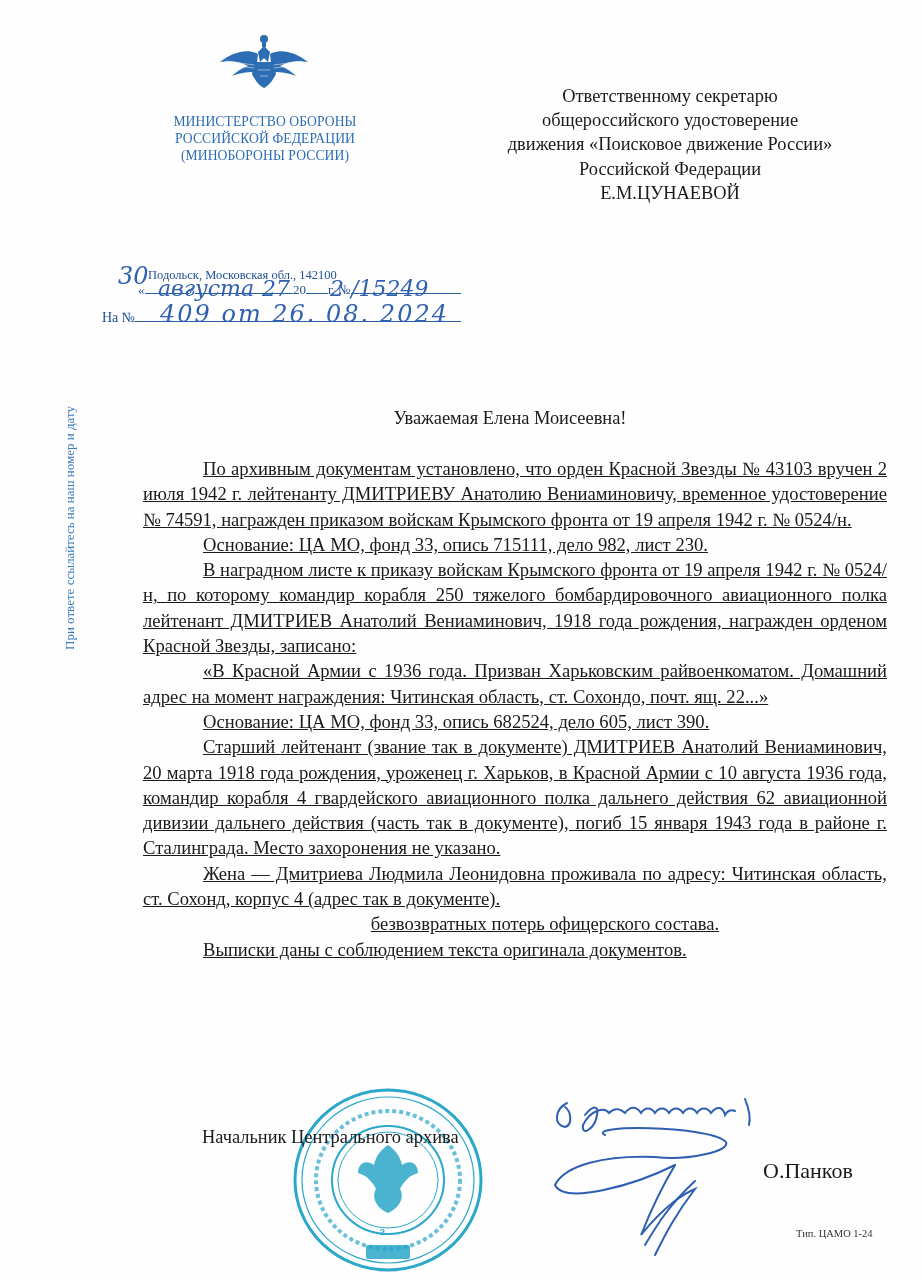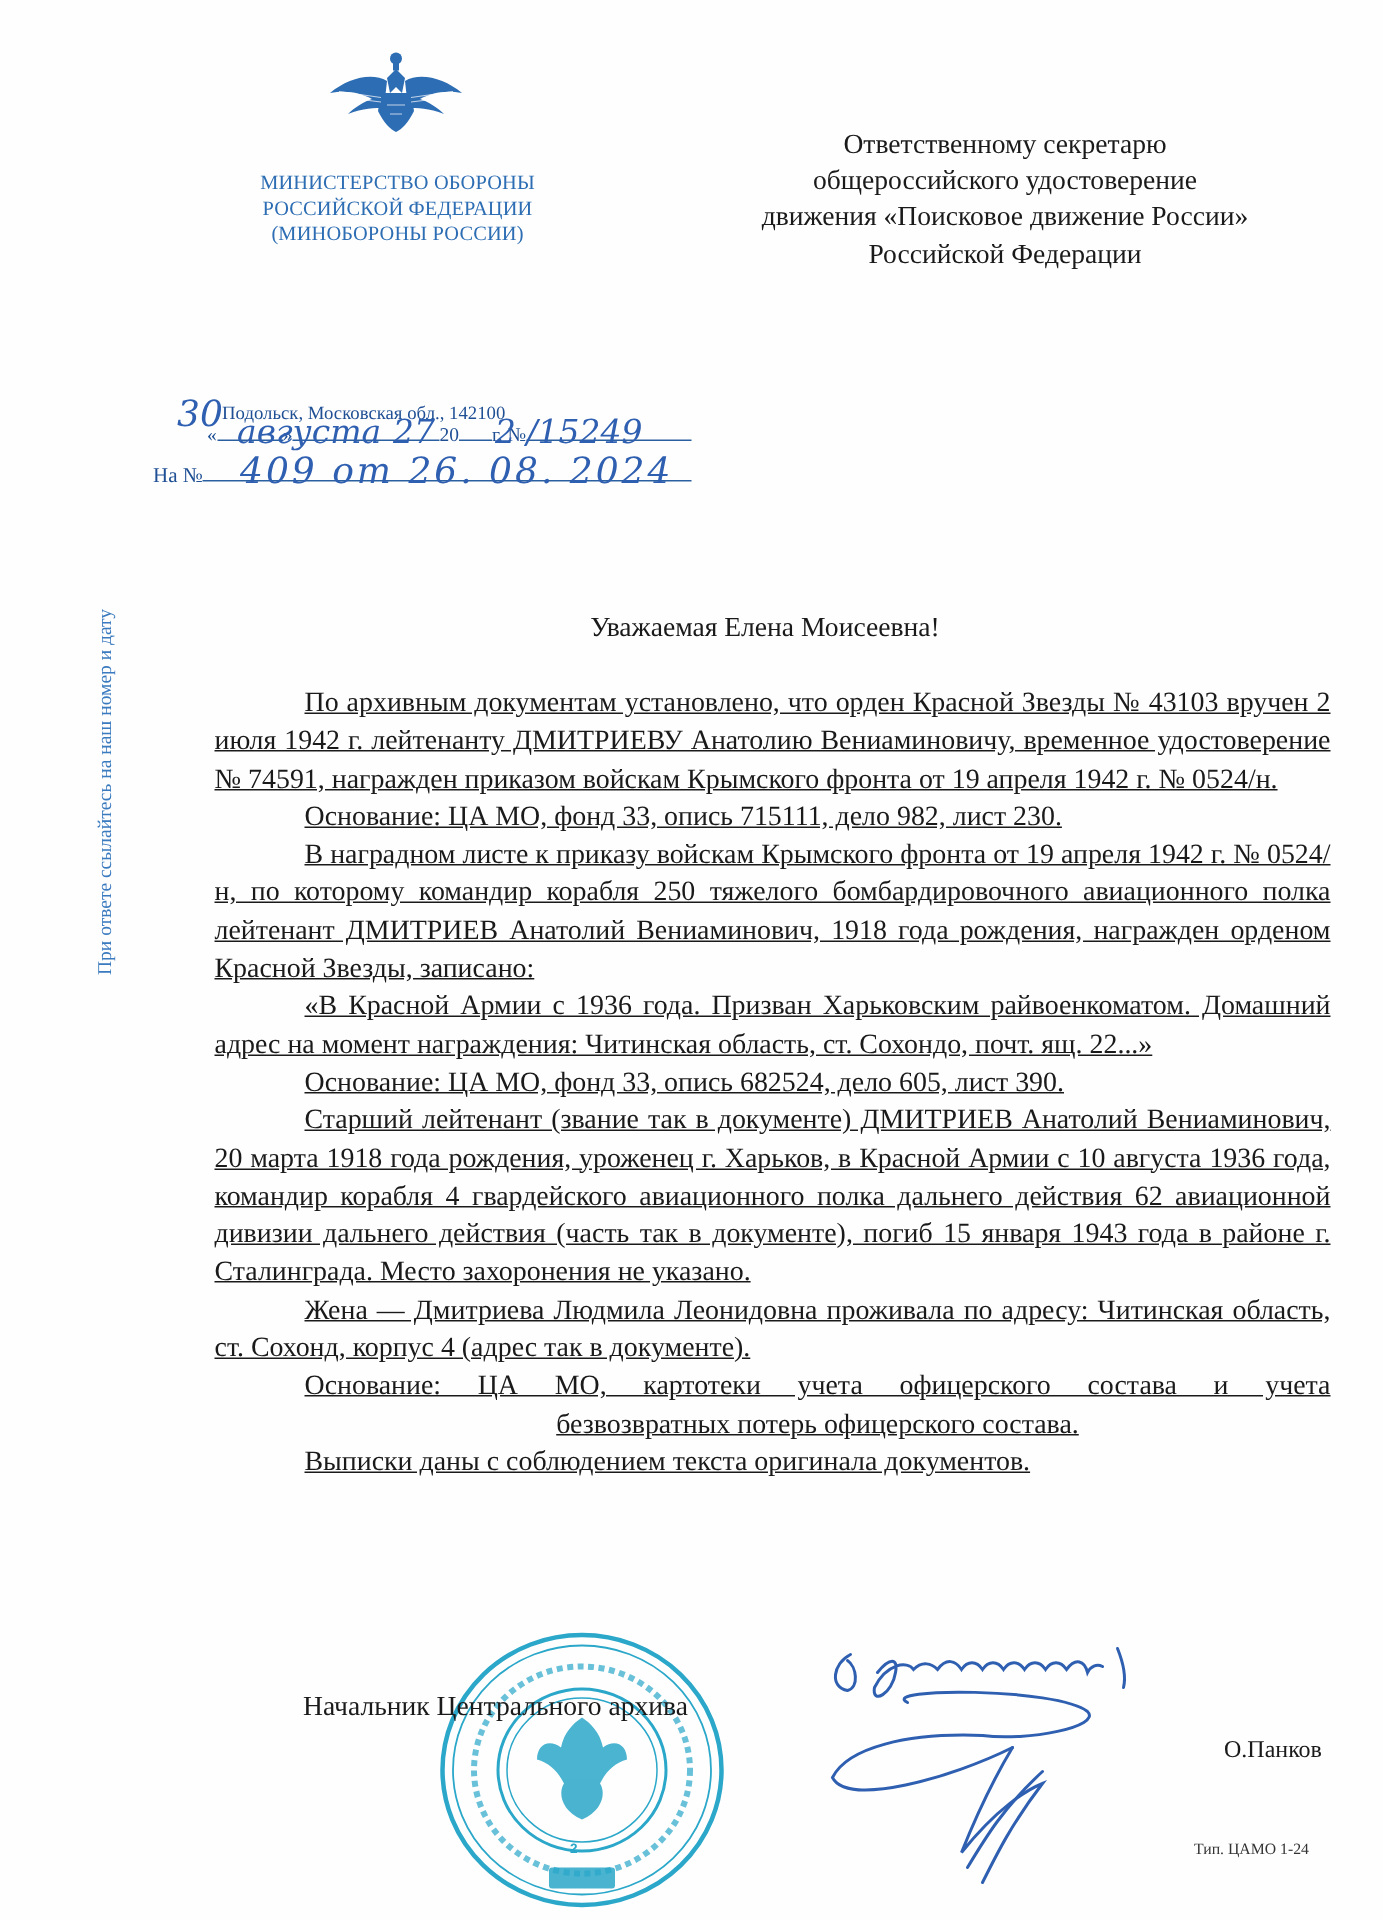--- a/index.html
+++ b/index.html
@@ -22,21 +22,21 @@
   
   .recipient { position: absolute; left: 460px; top: 84px; width: 420px; text-align: center; font-size: 18.4px; line-height: 24.2px; color: #1a1a1a; }
 
   .greeting { position: absolute; left: 300px; top: 408px; width: 420px; text-align: center; font-size: 18.4px; }
 
   .body { position: absolute; left: 143px; top: 456px; width: 744px; font-size: 18.6px; line-height: 25.3px; color: #1a1a1a; }
   .body p { margin: 0; text-align: justify; text-indent: 60px; text-decoration: underline; }
   .body p.center { text-align: center; text-indent: 0; }
 
   .signer-title { position: absolute; left: 202px; top: 1127px; font-size: 18.4px; }
-  .signer-name { position: absolute; left: 816px; top: 1158px; font-size: 16px; }
+  .signer-name { position: absolute; left: 763px; top: 1158px; font-size: 22px; }
   .print-mark { position: absolute; left: 796px; top: 1228px; font-size: 10.5px; color: #333; font-family: "Liberation Serif", serif; }
 
   .stamp { position: absolute; left: 288px; top: 1085px; width: 200px; height: 190px; }
   .signature { position: absolute; left: 545px; top: 1085px; width: 270px; height: 175px; }
 </style>
 </head>
 <body>
 
 <div class="page">
 
@@ -77,33 +77,33 @@
   </div>
   <div class="hand" style="left:160px; top:300px; font-size:24px; letter-spacing:2px;">409 от 26. 08. 2024</div>
 
   <div class="side-note">При ответе ссылайтесь на наш номер и дату</div>
 
   <div class="recipient">
     <div>Ответственному секретарю</div>
     <div>общероссийского удостоверение</div>
     <div>движения «Поисковое движение России»</div>
     <div>Российской Федерации</div>
+    <div>Е.М.ЦУНАЕВОЙ</div>
   </div>
 
   <div class="greeting">Уважаемая Елена Моисеевна!</div>
 
   <div class="body">
     <p>По архивным документам установлено, что орден Красной Звезды № 43103 вручен 2 июля 1942 г. лейтенанту ДМИТРИЕВУ Анатолию Вениаминовичу, временное удостоверение № 74591, награжден приказом войскам Крымского фронта от 19 апреля 1942 г. № 0524/н.</p>
     <p>Основание: ЦА МО, фонд 33, опись 715111, дело 982, лист 230.</p>
     <p>В наградном листе к приказу войскам Крымского фронта от 19 апреля 1942 г. № 0524/н, по которому командир корабля 250 тяжелого бомбардировочного авиационного полка лейтенант ДМИТРИЕВ Анатолий Вениаминович, 1918 года рождения, награжден орденом Красной Звезды, записано:</p>
     <p>«В Красной Армии с 1936 года. Призван Харьковским райвоенкоматом. Домашний адрес на момент награждения: Читинская область, ст. Сохондо, почт. ящ. 22...»</p>
     <p>Основание: ЦА МО, фонд 33, опись 682524, дело 605, лист 390.</p>
     <p>Старший лейтенант (звание так в документе) ДМИТРИЕВ Анатолий Вениаминович, 20 марта 1918 года рождения, уроженец г. Харьков, в Красной Армии с 10 августа 1936 года, командир корабля 4 гвардейского авиационного полка дальнего действия 62 авиационной дивизии дальнего действия (часть так в документе), погиб 15 января 1943 года в районе г. Сталинграда. Место захоронения не указано.</p>
     <p>Жена — Дмитриева Людмила Леонидовна проживала по адресу: Читинская область, ст. Сохонд, корпус 4 (адрес так в документе).</p>
-    <p style="text-indent:0; padding-left:60px; text-align:justify; text-align-last:justify;">Основание: ЦА МО, картотеки учета офицерского состава и учета</p>
     <p class="center" style="padding-left:60px;">безвозвратных потерь офицерского состава.</p>
     <p>Выписки даны с соблюдением текста оригинала документов.</p>
   </div>
 
   <svg class="stamp" viewBox="0 0 200 190">
     <g fill="none" stroke="#2aa7c9">
       <ellipse cx="100" cy="95" rx="93" ry="90" stroke-width="3"></ellipse>
       <ellipse cx="100" cy="95" rx="86" ry="83" stroke-width="1.2"></ellipse>
       <ellipse cx="100" cy="95" rx="56" ry="54" stroke-width="2"></ellipse>
       <ellipse cx="100" cy="95" rx="50" ry="48" stroke-width="1"></ellipse>

